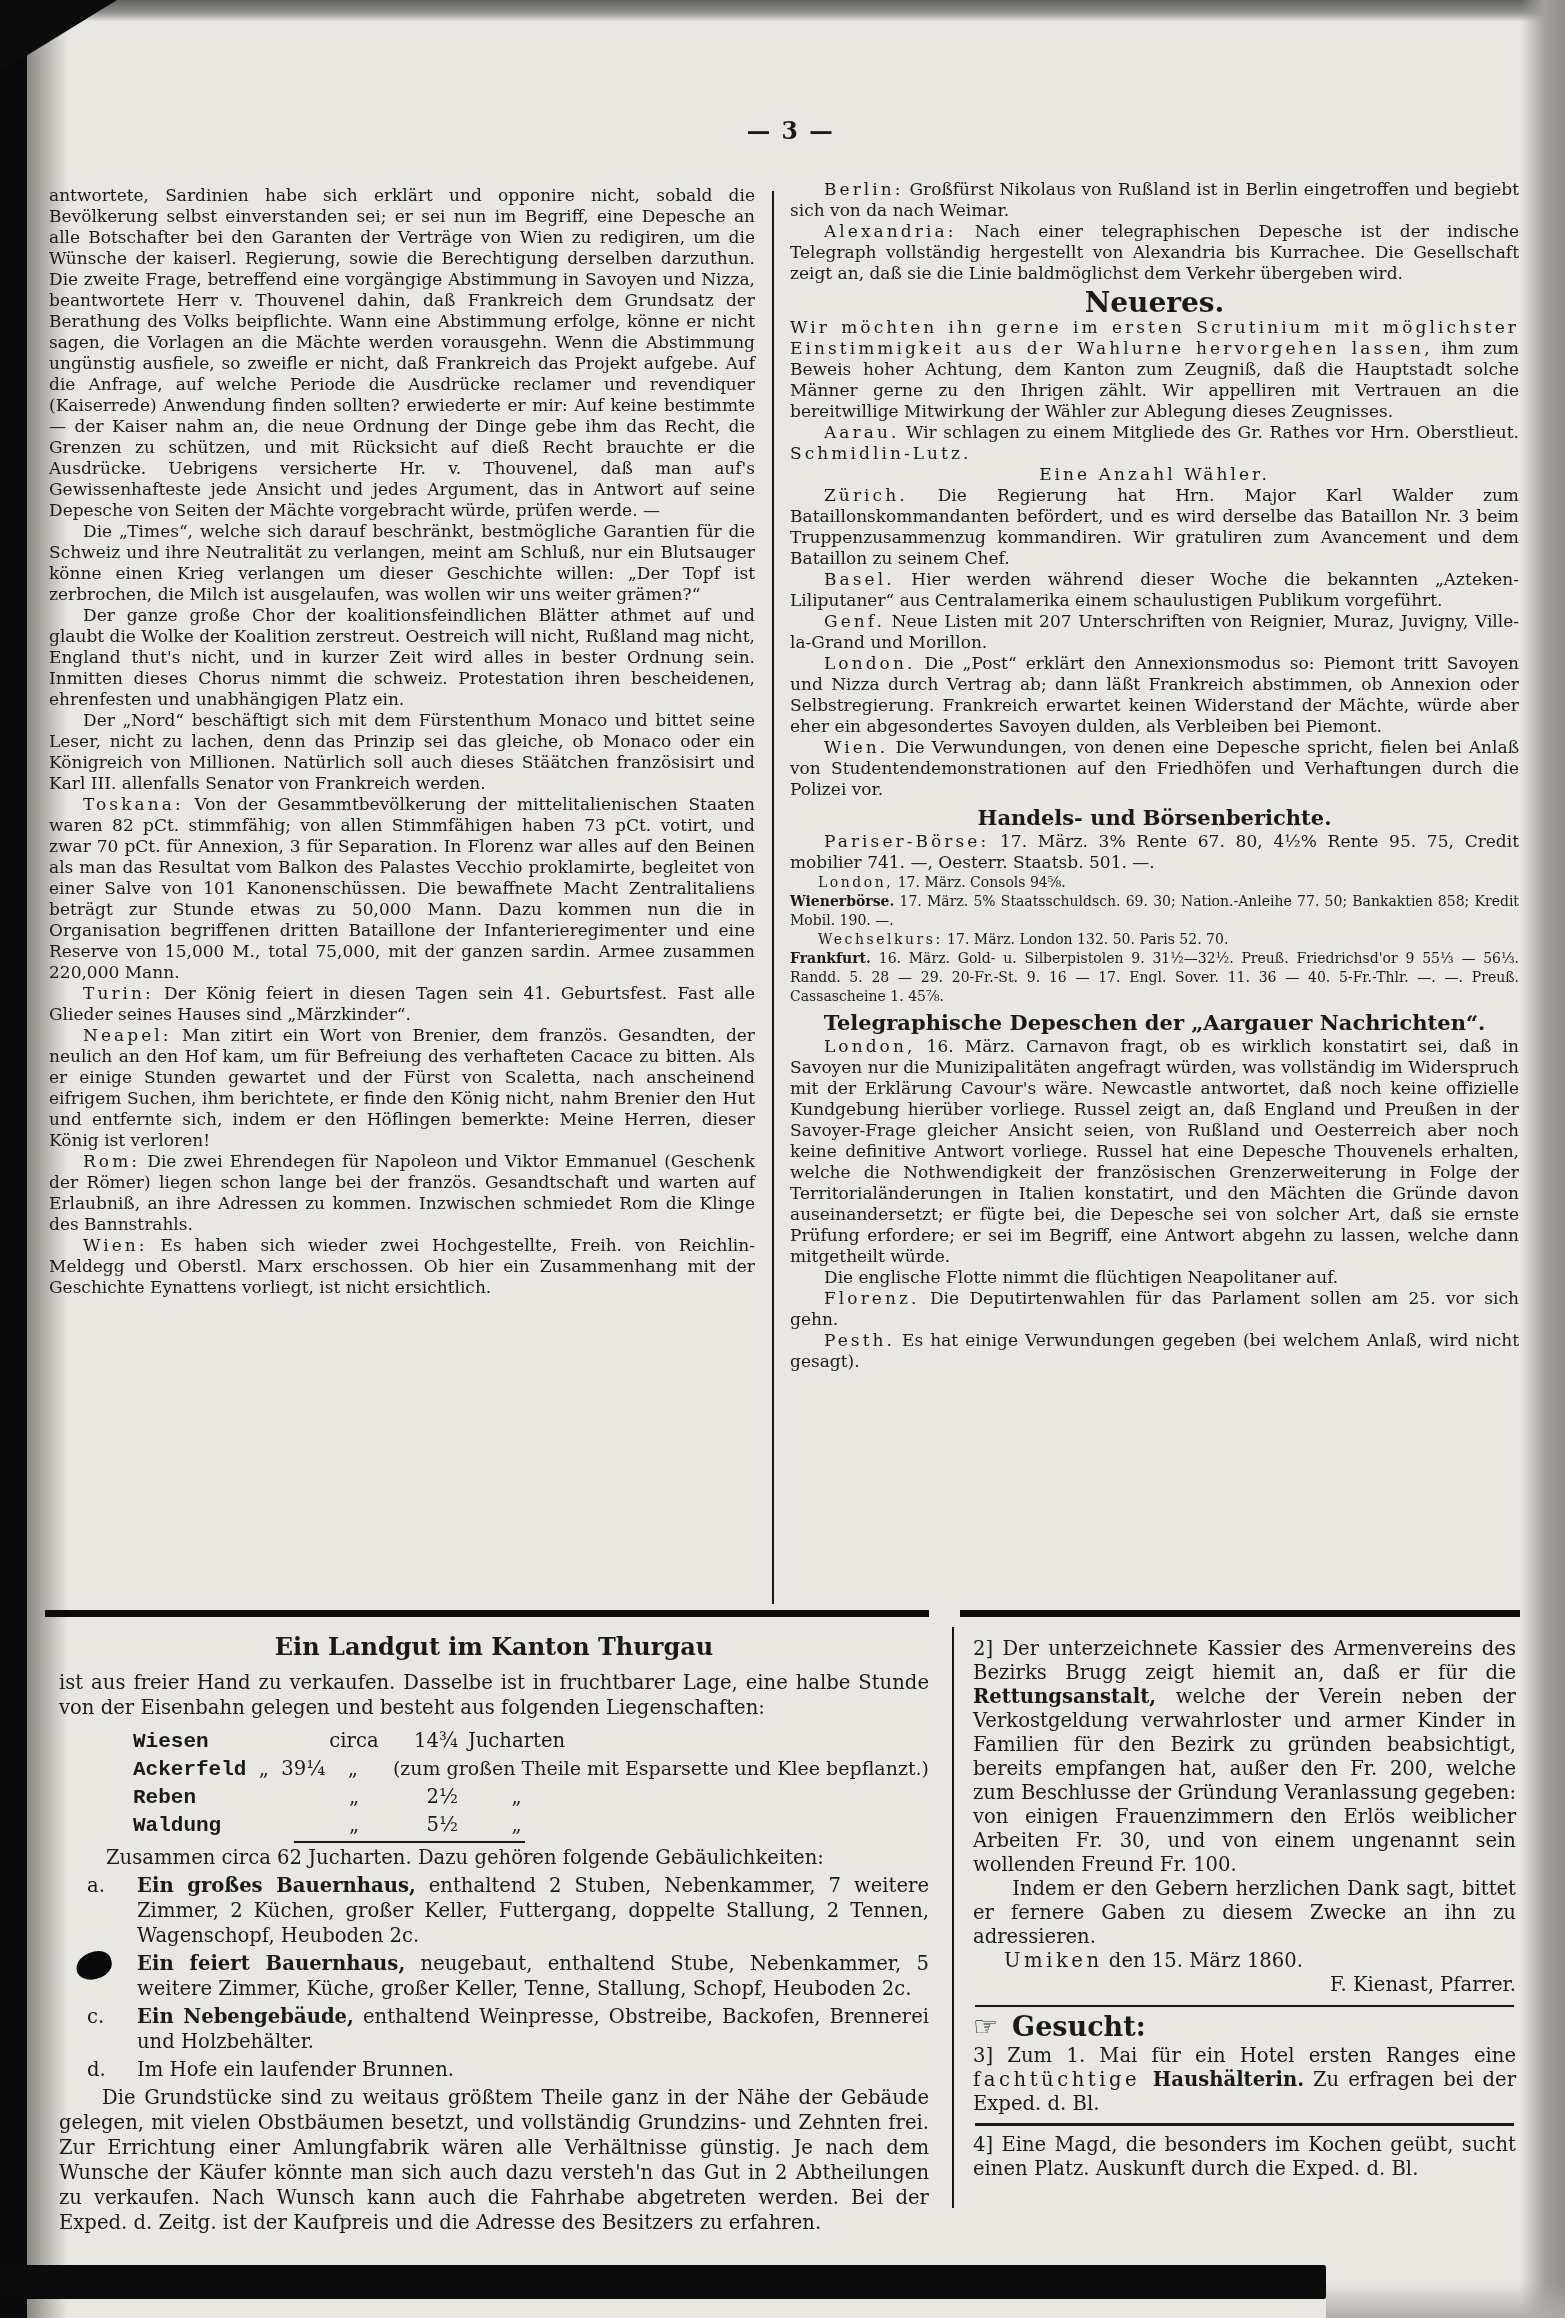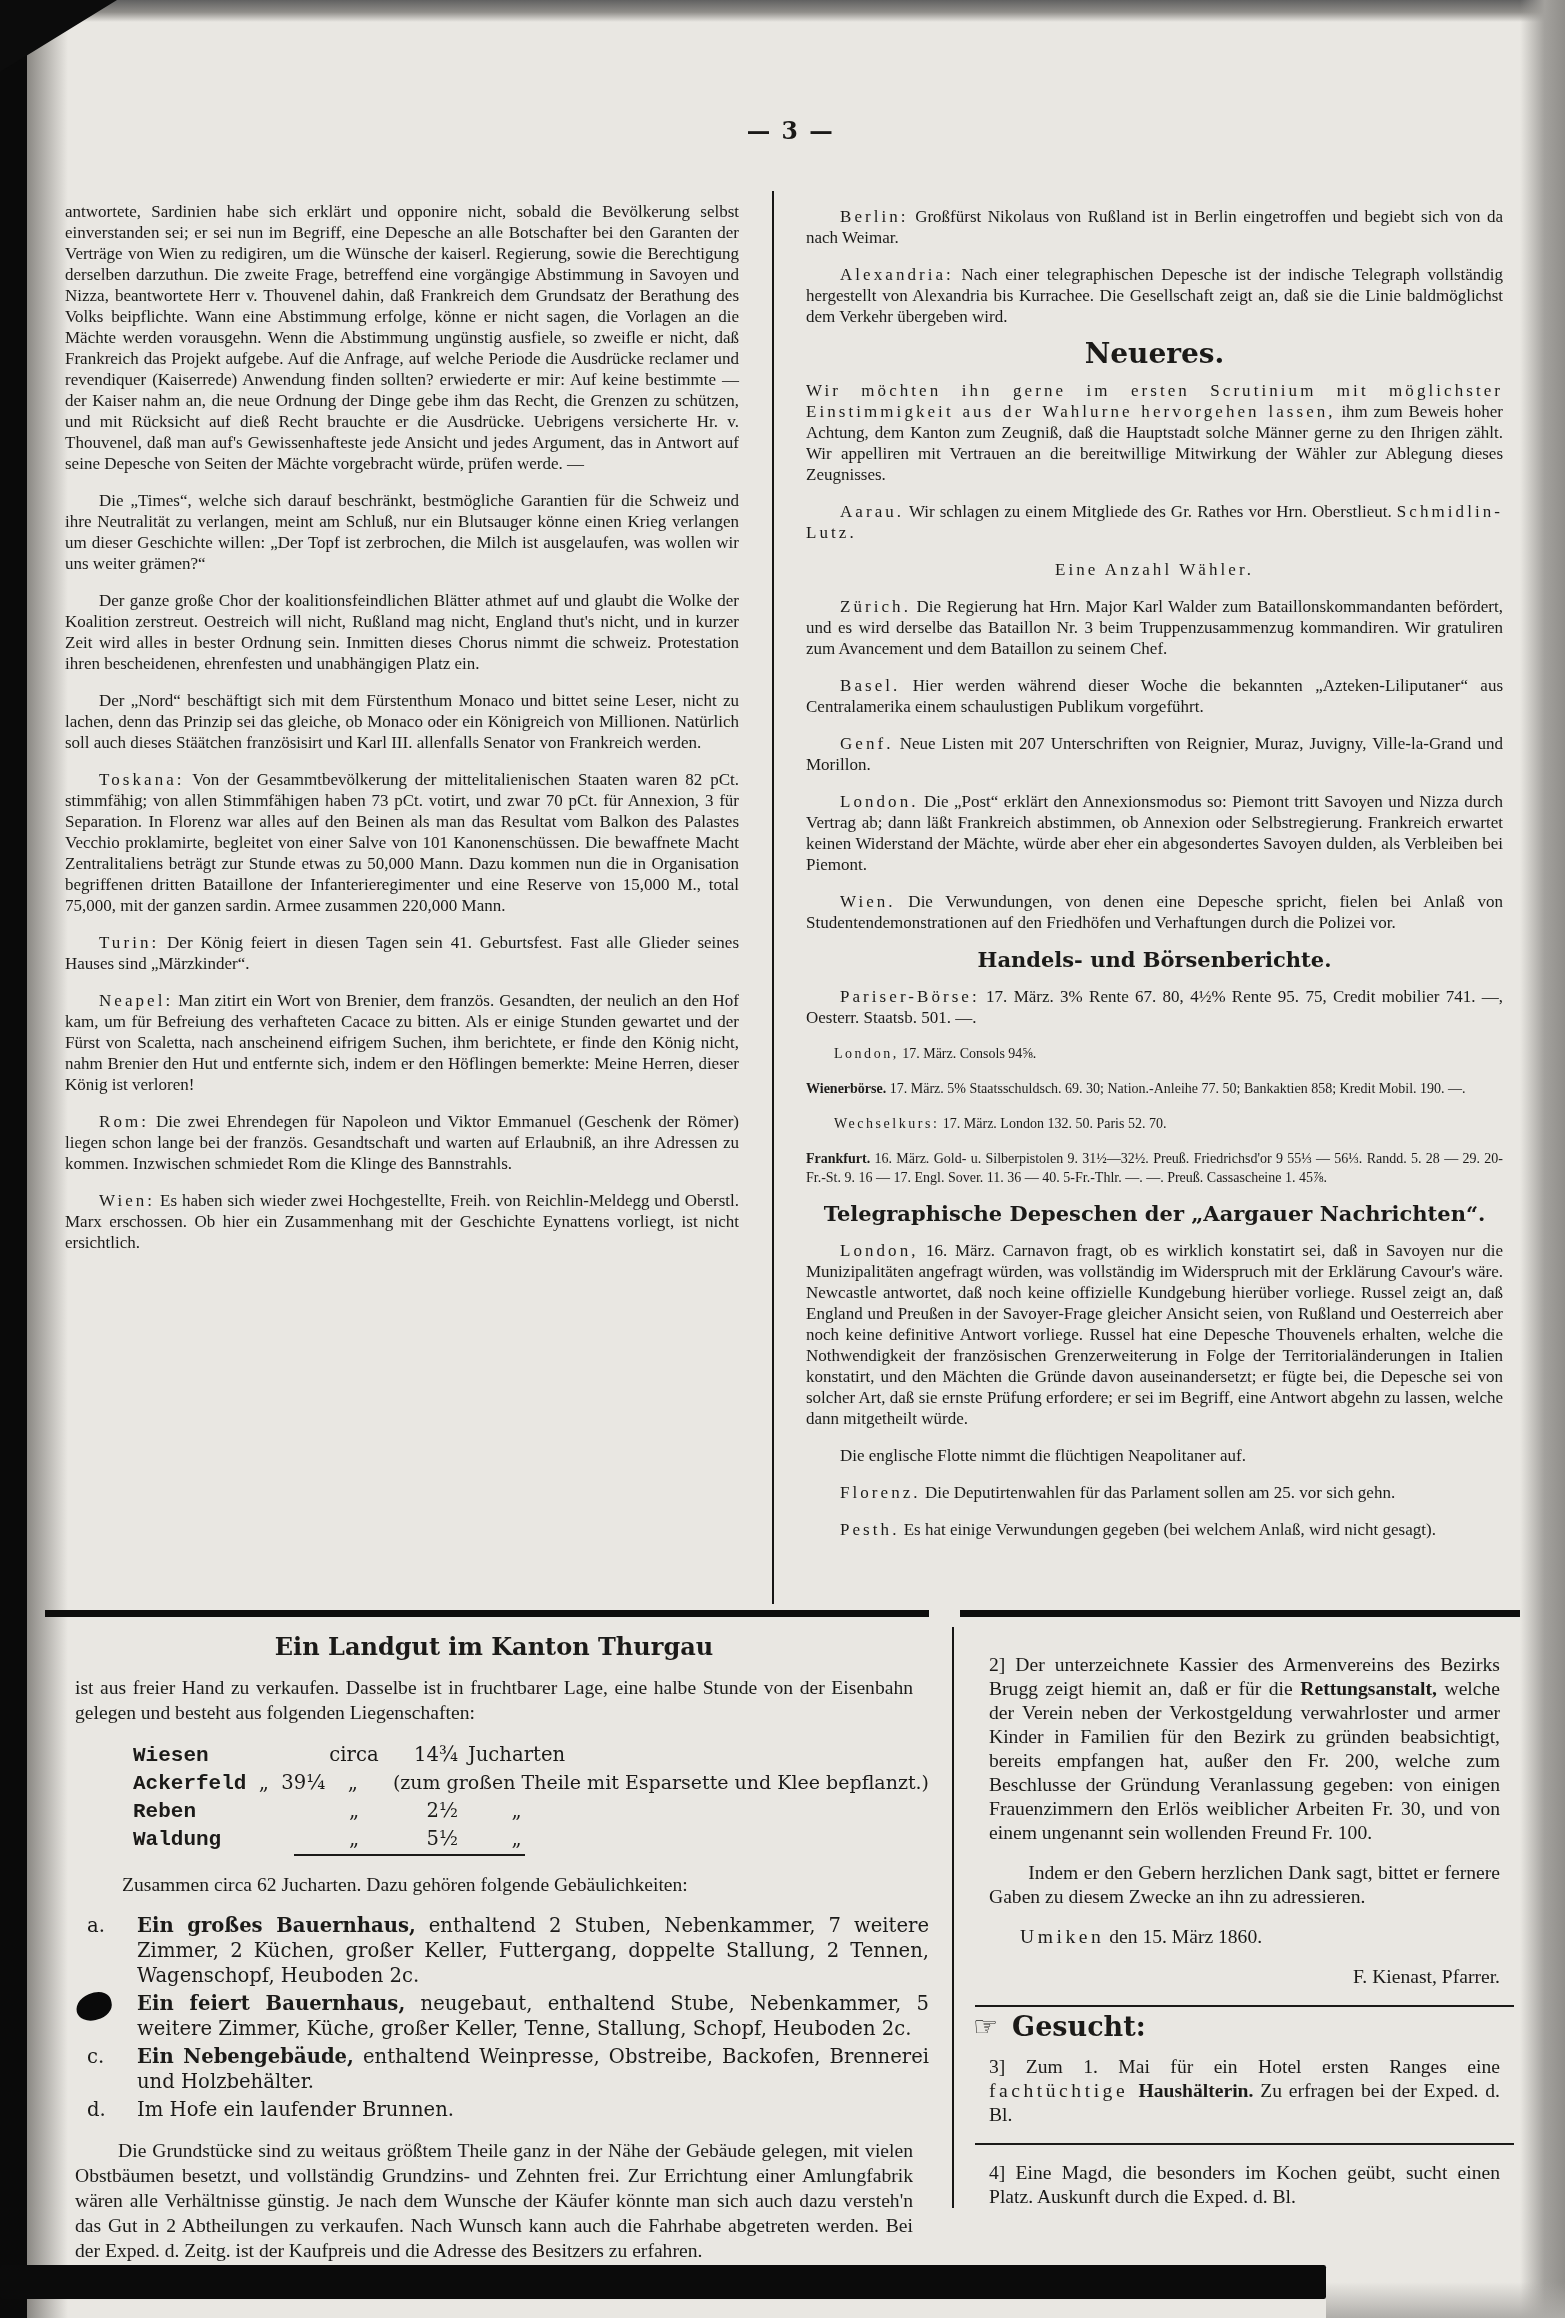--- a/index.html
+++ b/index.html
@@ -16,26 +16,26 @@
   .edge-right{position:absolute;left:1520px;top:0;width:45px;height:2319px;
         background:linear-gradient(90deg,rgba(150,148,144,0),#a3a19d 55%,#908e8a 100%);}
   .strip-bottom{position:absolute;left:0;top:2265px;width:1326px;height:34px;background:#0b0b0b;border-radius:2.3px;}
   .strip-bottom-r{position:absolute;left:1326px;top:2282px;width:239px;height:37px;
         background:linear-gradient(180deg,rgba(160,158,154,0),#aeaca8);}
   
   .pageno{position:absolute;left:673px;top:117px;width:235px;text-align:center;
         font-size:23.5px;font-weight:bold;letter-spacing:1.6px;}
   
   .colL{position:absolute;left:49px;top:185px;width:706px;font-size:17px;line-height:21px;text-align:justify;}
-  .colR{position:absolute;left:790px;top:190px;width:729px;font-size:17px;line-height:21px;text-align:justify;}
+  .colR{position:absolute;left:790px;top:179px;width:729px;font-size:17px;line-height:21px;text-align:justify;}
   .vdiv1{position:absolute;left:772px;top:191px;width:2.3px;height:1413px;background:#171615;}
   .hrL{position:absolute;left:45px;top:1610px;width:884px;height:7px;background:#0e0d0c;}
   .hrR{position:absolute;left:960px;top:1610px;width:560px;height:7px;background:#0e0d0c;}
   .vdiv2{position:absolute;left:952px;top:1627px;width:2.3px;height:581px;background:#171615;}
-  p.par{margin:16px;font-family:Liberation Serif, serif;}
+  p.par{margin:0;}
   .ind{text-indent:2em;}
   .sp{letter-spacing:0.18em;}
   .b{font-weight:bold;}
   .center{text-align:center;text-indent:0;}
   .h-neueres{margin:7.8px 0 4.7px 0;text-align:center;font-size:28px;font-weight:bold;text-indent:0;}
   .h-sub{margin:6.3px 0 3.1px 0;text-align:center;font-size:21px;font-weight:bold;text-indent:0;}
   .small{font-size:14px;line-height:19px;}
   .gap6{margin-top:4.7px;}
   
   .botL{position:absolute;left:59px;top:1632px;width:870px;font-size:19.6px;line-height:25px;text-align:justify;}

